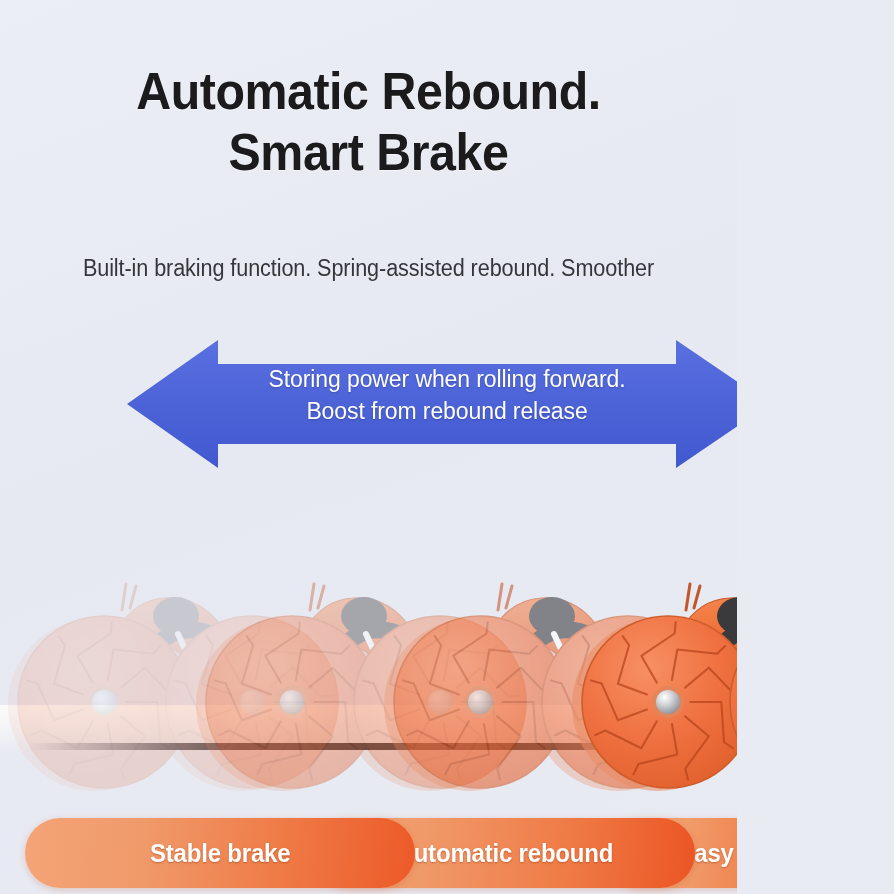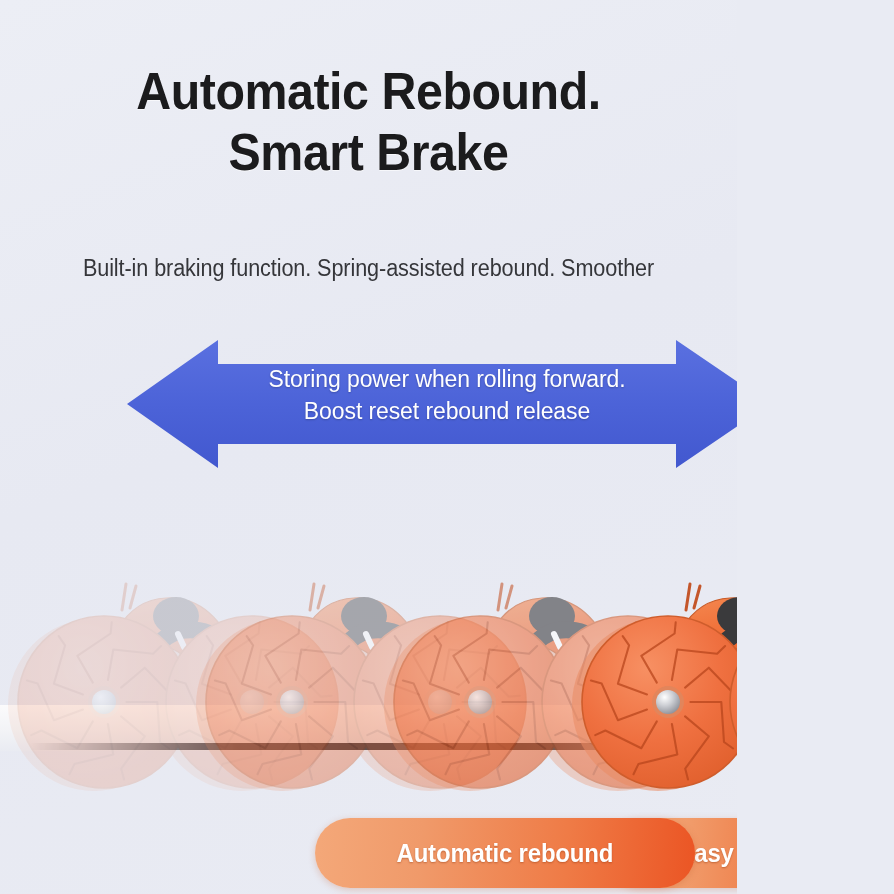--- a/index.html
+++ b/index.html
@@ -122,21 +122,21 @@
         <linearGradient id="blueGrad" x1="0" y1="0" x2="0" y2="1">
           <stop offset="0%" stop-color="#5a70e0"></stop>
           <stop offset="50%" stop-color="#4c63d8"></stop>
           <stop offset="100%" stop-color="#4258cf"></stop>
         </linearGradient>
       </defs>
       <polygon points="127,68 218,4 218,28 676,28 676,4 770,68 676,132 676,108 218,108 218,132" fill="url(#blueGrad)"></polygon>
     </svg>
     <div class="arrow-text">
       <span>Storing power when rolling forward.</span>
-      <span>Boost reset rebound release</span>
+      <span>Boost from rebound release</span>
     </div>
   </div>
 
   <div class="stage">
     <div class="floor"></div>
     <div class="floor-edge"></div>
 
     <div class="ghost" id="f0" style="left: 0px; top: 30px; opacity: 0.18; z-index: 10;">
   <svg width="340" height="300" viewBox="0 0 340 300">
     <defs>
@@ -437,20 +437,23 @@
           <path d="M231.0,164.4 L201.9,153.8 L213.1,115.3 L206.7,106.1" fill="none" stroke="#b8451c" stroke-width="2.1" stroke-linejoin="round" stroke-linecap="round" opacity=".75"></path>
           <path d="M240.8,152.6 L225.3,125.8 L258.6,103.5 L259.7,92.4" fill="none" stroke="#b8451c" stroke-width="2.1" stroke-linejoin="round" stroke-linecap="round" opacity=".75"></path>
           <path d="M255.9,150.0 L261.3,119.5 L301.1,123.8 L309.1,116.0" fill="none" stroke="#b8451c" stroke-width="2.1" stroke-linejoin="round" stroke-linecap="round" opacity=".75"></path>
           <path d="M269.1,157.6 L292.8,137.7 L320.6,166.6 L331.7,165.8" fill="none" stroke="#b8451c" stroke-width="2.1" stroke-linejoin="round" stroke-linecap="round" opacity=".75"></path>
     <circle cx="252" cy="172" r="16" fill="#e2855b"></circle>
     <circle cx="252" cy="172" r="12" fill="url(#hub3)"></circle>
   </svg></div>
   </div>
 
   <div class="badges">
+    <div class="pill p1">
+      <span>Stable brake</span>
+    </div>
     <div class="pill p2">
       <span>Automatic rebound</span>
     </div>
     <div class="pill p3">
       <span>Easy reset</span>
     </div>
   </div>
 
 </div>
 

